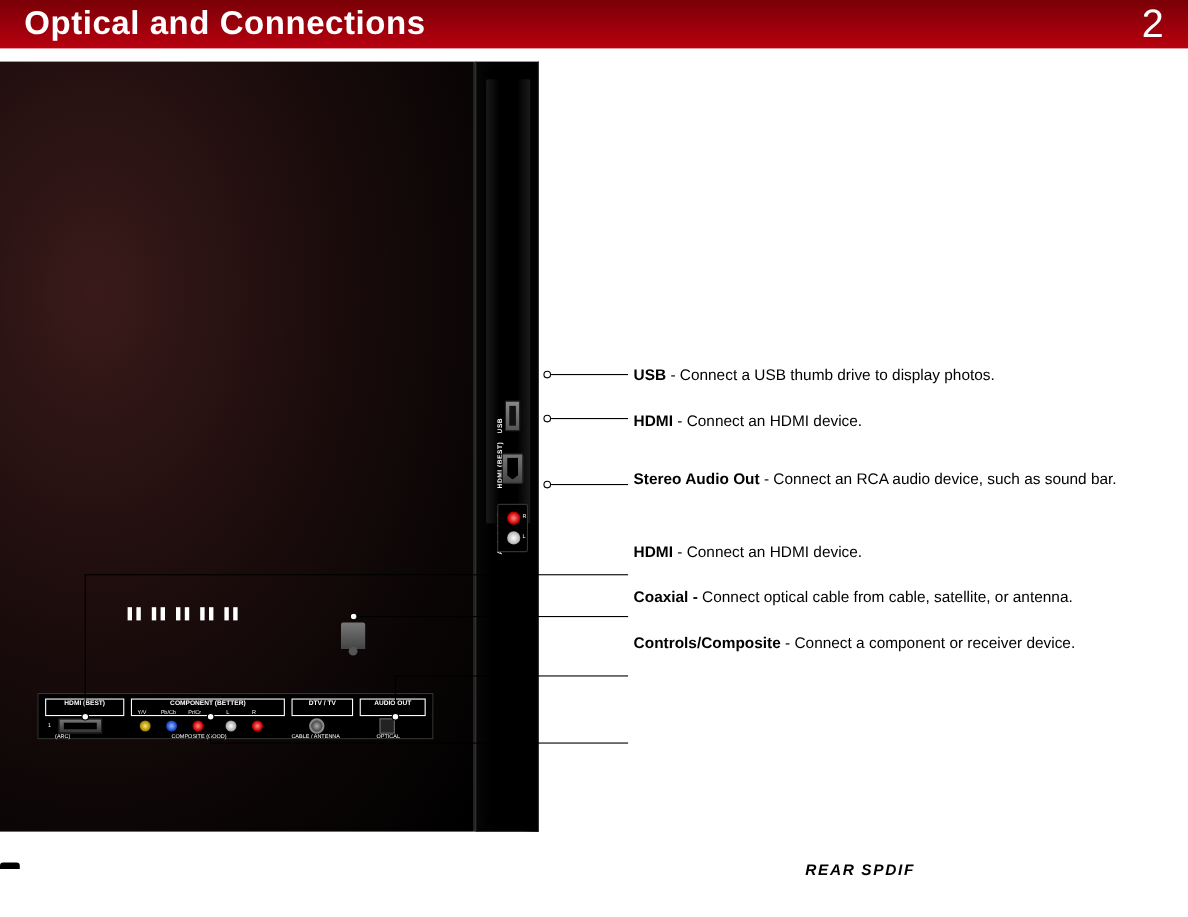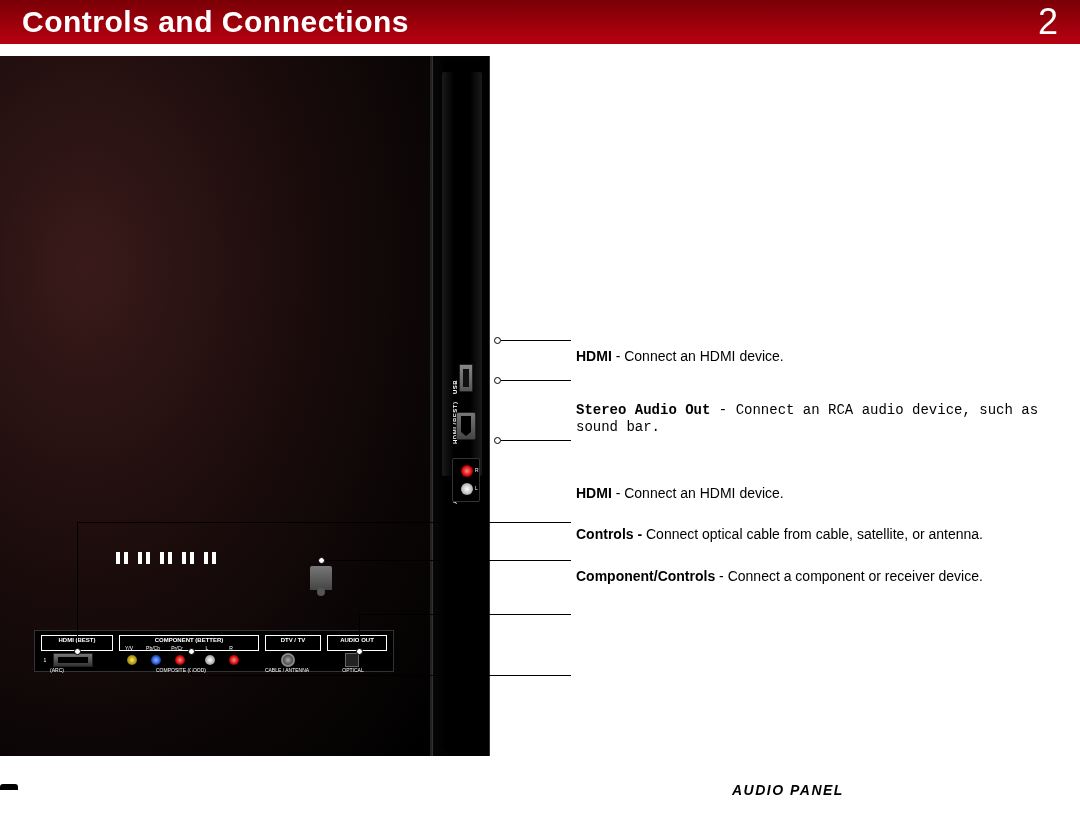--- a/index.html
+++ b/index.html
@@ -269,21 +269,21 @@
 
   
   .stand { position:absolute; width:18px; height:6px; background:#000; top:740px; border-radius:3px 3px 0 0;}
   .stand.s1{ left:0; }
 
 </style>
 </head>
 <body>
 
 <div class="header">
-  <div class="title">Controls and Connections</div>
+  <div class="title">Optical and Connections</div>
   <div class="chap">2</div>
 </div>
 
 <div class="tv-area">
   <div class="tv-back"></div>
   <div class="side-plate"></div>
   <div class="side-recess"></div>
 
   <span class="side-label" style="left:452px; top:350px;">USB</span>
   <span class="side-label" style="left:452px; top:400px;">HDMI (BEST)</span>
@@ -360,30 +360,33 @@
 <div class="dot" style="left:356px; top:648px;"></div>
 <div class="leader-v" style="left:488px; top:614px; height:1px;"></div>
 <div class="leader-v" style="left:359px; top:614px; height:34px;"></div>
 <div class="leader-h" style="left:359px; top:614px; width:212px;"></div>
 
 <div class="dot" style="left:188px; top:648px;"></div>
 <div class="leader-v" style="left:191px; top:655px; height:20px;"></div>
 <div class="leader-h" style="left:191px; top:675px; width:380px;"></div>
 
 <div class="callouts">
+  <div class="callout">
+    <span class="b">USB</span><span> - Connect a USB thumb drive to display photos.</span>
+  </div>
   <div class="callout" style="margin-top:16px;">
     <span class="b">HDMI</span><span> - Connect an HDMI device.</span>
   </div>
-  <div class="callout" style="margin-top:36px;font-family:Liberation Mono, monospace;">
+  <div class="callout" style="margin-top:36px;">
     <span class="b">Stereo Audio Out</span><span> - Connect an RCA audio device, such as sound bar.</span>
   </div>
   <div class="callout" style="margin-top:48px;">
     <span class="b">HDMI</span><span> - Connect an HDMI device.</span>
   </div>
   <div class="callout">
-    <span class="b">Controls - </span><span>Connect optical cable from cable, satellite, or antenna.</span>
+    <span class="b">Coaxial - </span><span>Connect optical cable from cable, satellite, or antenna.</span>
   </div>
   <div class="callout">
-    <span class="b">Component/Controls</span><span> - Connect a component or receiver device.</span>
+    <span class="b">Controls/Composite</span><span> - Connect a component or receiver device.</span>
   </div>
 </div>
 
-<div class="section-label">AUDIO PANEL</div>
+<div class="section-label">REAR SPDIF</div>
 
 </body></html>

